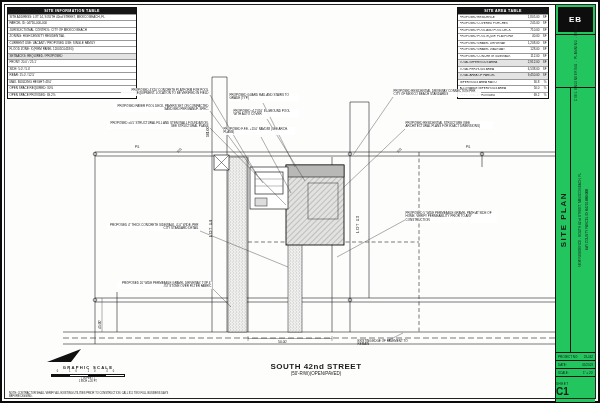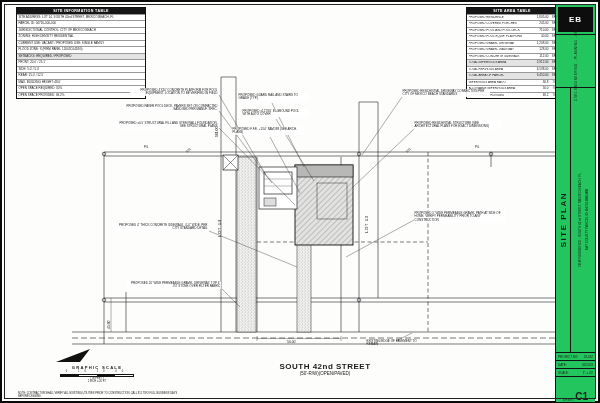--- a/index.html
+++ b/index.html
@@ -1,20 +1,20 @@
 <!DOCTYPE html>
 <html><head>
 <meta charset="utf-8">
 <style>
   *{margin:0;padding:0;box-sizing:border-box}
   html,body{width:600px;height:403px}
   body{position:relative;font-family:"Liberation Sans",sans-serif;color:#1a1a1a;background:#cfcfcf;overflow:hidden}
   .sheet{position:absolute;left:0;top:0;width:600px;height:403px;background:#fdfdfc;border:2px solid #0a0a0a}
   .frame{position:absolute;left:2px;top:2px;right:2px;bottom:2px;border:1px solid #222;pointer-events:none}
-  .drawarea{position:absolute;left:12px;top:3px;width:554px;height:397px;overflow:hidden}
+  .drawarea{position:absolute;left:3px;top:3px;width:554px;height:397px;overflow:hidden}
   .basesvg{position:absolute;left:0;top:0}
 
   
   .table{position:absolute;background:#fff;border:1px solid #111}
   .t-head{background:#161616;color:#fff;font-size:3.6px;font-weight:bold;text-align:center;padding:1px 0;letter-spacing:.4px}
   .site-info{left:2px;top:2px;width:130px}
   .ti-row{font-size:3px;line-height:1.3;padding:.8px 1.5px;border-top:.5px solid #9a9a9a;white-space:nowrap;overflow:hidden}
   .site-area{left:452px;top:2px;width:92px}
   .sa-row{display:flex;font-size:3px;line-height:1.3;padding:.8px 1.5px;border-top:.5px solid #9a9a9a}
   .sa-l{flex:1;white-space:nowrap;overflow:hidden}
@@ -73,21 +73,21 @@
   .tb-logo{height:25px;margin:2px;background:#0d0d0d;color:#fff;display:flex;align-items:center;justify-content:center;font-weight:bold;font-size:8px;letter-spacing:1px}
   .tb-firm{height:54px;border-top:1px solid #111;border-bottom:1px solid #111;display:flex;align-items:center;justify-content:center}
   .tb-firm .vtext{font-size:3px;letter-spacing:.5px}
   .tb-mid{flex:1;display:flex;min-height:0}
   .tb-title-col{width:15px;border-right:1px solid #111;display:flex;align-items:center;justify-content:center}
   .tb-title-col .vtext{font-size:8px;font-weight:bold;letter-spacing:1.5px}
   .tb-proj-col{flex:1;display:flex;align-items:center;justify-content:center;gap:3px}
   .tb-proj-col .vtext{font-size:3.2px}
   .tb-meta{border-top:1px solid #111}
   .tb-meta-row{display:flex;justify-content:space-between;padding:1.5px 2px;border-bottom:1px solid #111;font-size:3px}
-  .tb-sheet{height:25px;display:flex;align-items:flex-end;justify-content:center}
+  .tb-sheet{height:25px;display:flex;flex-direction:column;align-items:flex-start;justify-content:center}
   .tb-sheet .lbl{font-size:3px;letter-spacing:.5px}
   .tb-sheet .num{font-size:10px;font-weight:bold}
 </style>
 </head>
 <body>
 
 <div class="sheet">
   <div class="drawarea">
 
     <svg class="basesvg" width="554" height="397" viewBox="0 0 554 397">

